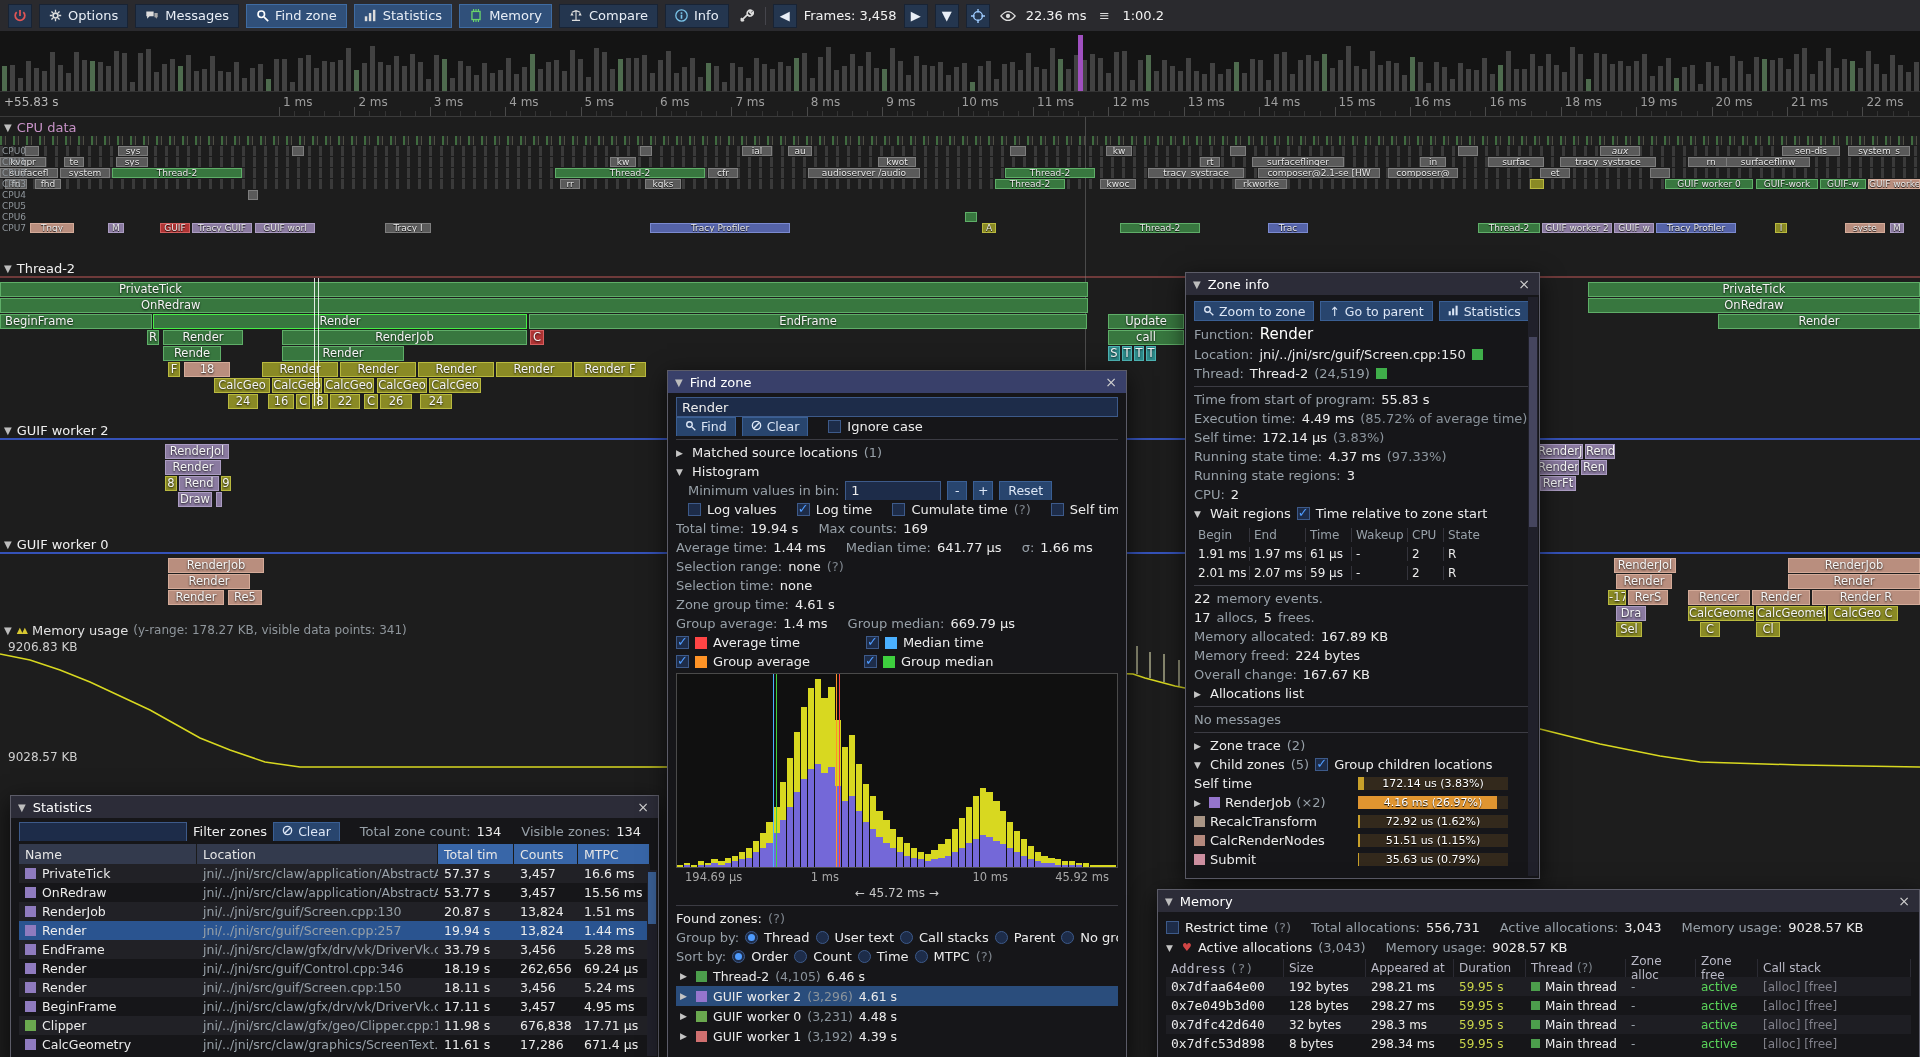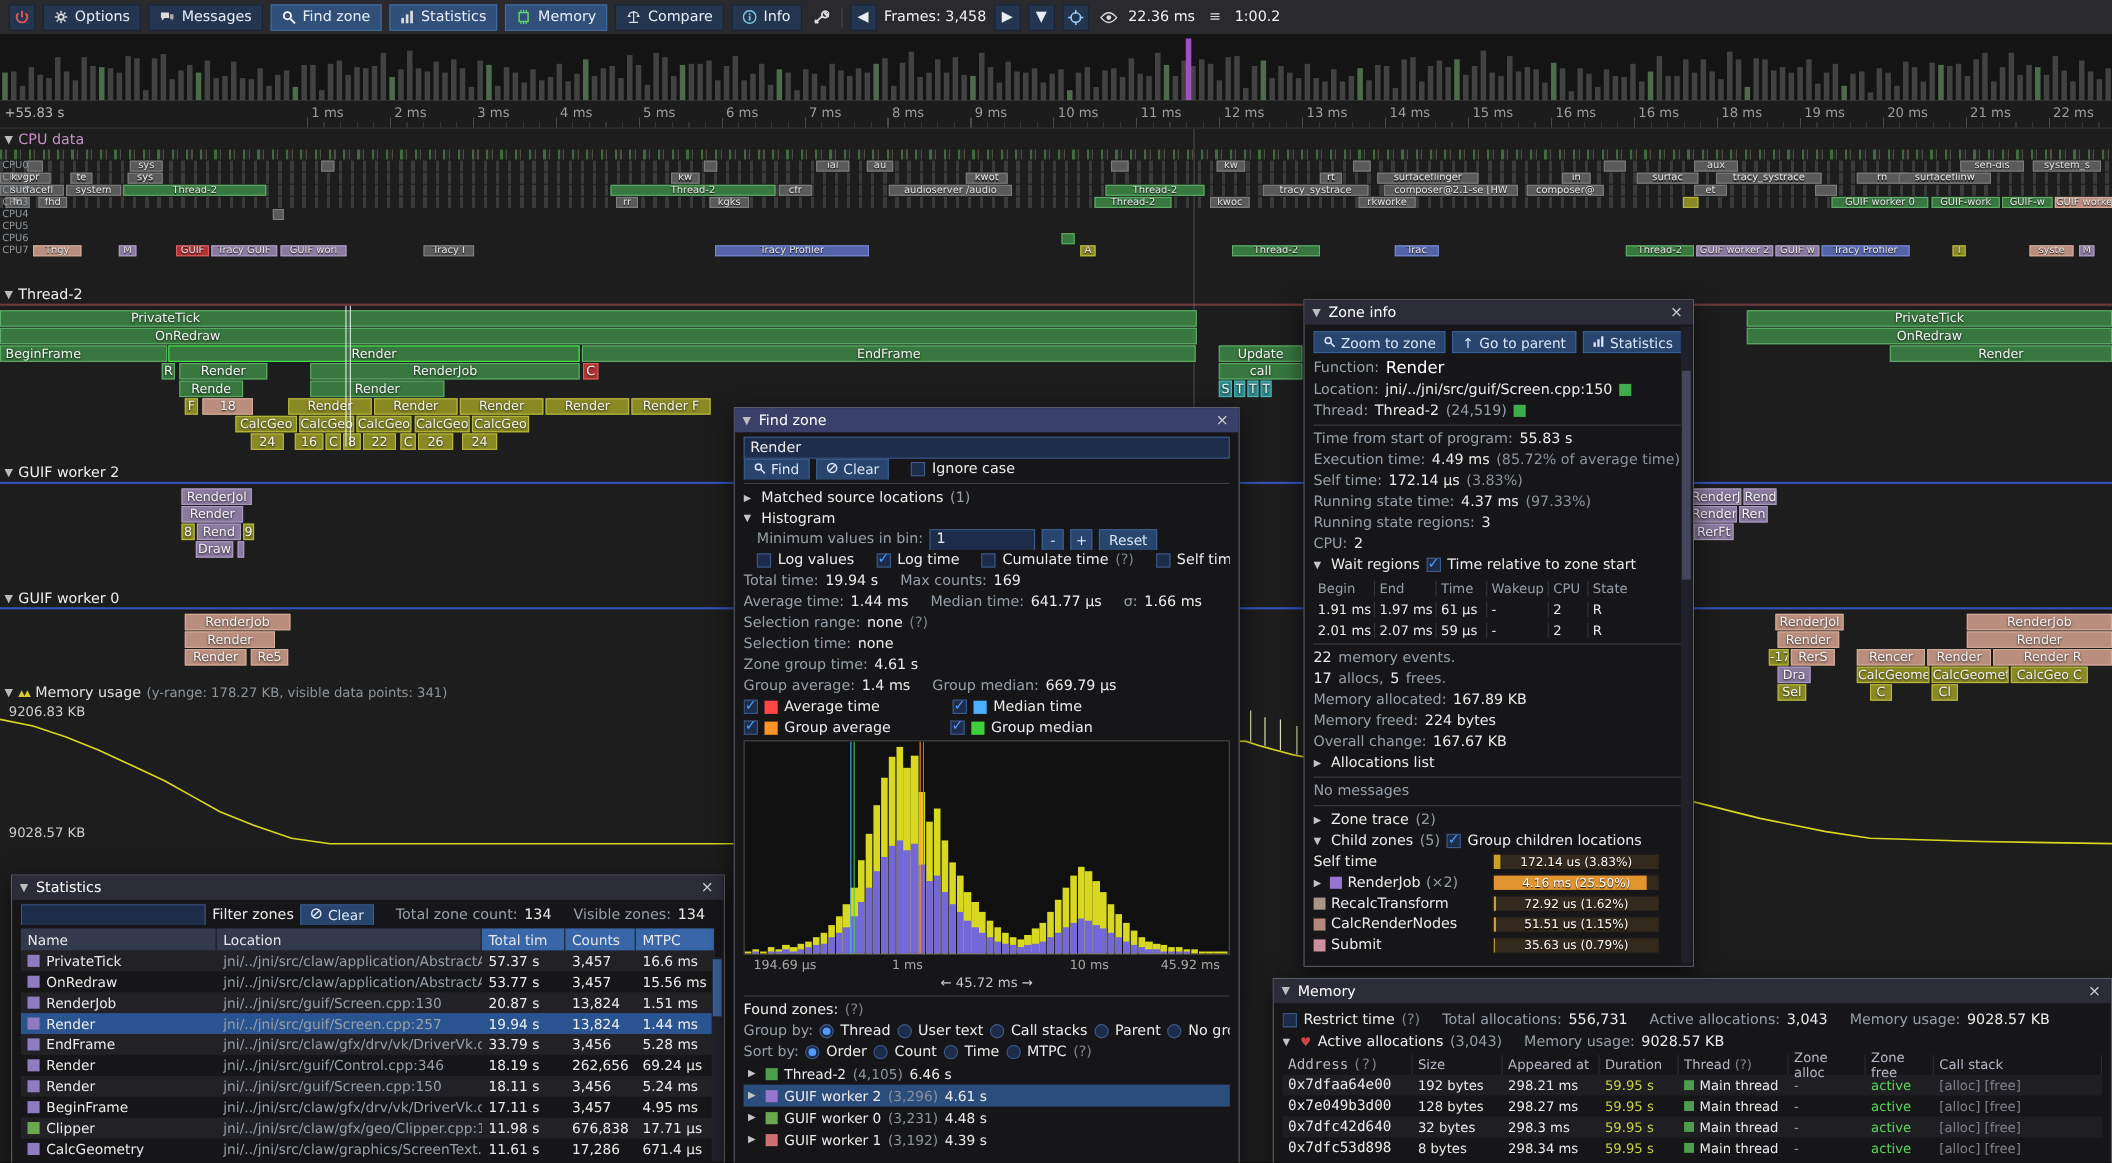--- a/index.html
+++ b/index.html
@@ -547,21 +547,21 @@
               <div class="cpu-seg" style="left: 25px; width: 14px; background: rgb(90, 90, 90); border-color: rgb(125, 125, 125);"></div>
               <div class="cpu-seg" style="left: 118px; width: 30px; background: rgb(90, 90, 90); border-color: rgb(125, 125, 125);">sys</div>
               <div class="cpu-seg" style="left: 292px; width: 12px; background: rgb(90, 90, 90); border-color: rgb(125, 125, 125);"></div>
               <div class="cpu-seg" style="left: 640px; width: 12px; background: rgb(90, 90, 90); border-color: rgb(125, 125, 125);"></div>
               <div class="cpu-seg" style="left: 742px; width: 30px; background: rgb(90, 90, 90); border-color: rgb(125, 125, 125);">ial</div>
               <div class="cpu-seg" style="left: 788px; width: 24px; background: rgb(90, 90, 90); border-color: rgb(125, 125, 125);">au</div>
               <div class="cpu-seg" style="left: 1010px; width: 16px; background: rgb(90, 90, 90); border-color: rgb(125, 125, 125);"></div>
               <div class="cpu-seg" style="left: 1106px; width: 26px; background: rgb(90, 90, 90); border-color: rgb(125, 125, 125);">kw</div>
               <div class="cpu-seg" style="left: 1230px; width: 16px; background: rgb(90, 90, 90); border-color: rgb(125, 125, 125);"></div>
               <div class="cpu-seg" style="left: 1458px; width: 20px; background: rgb(90, 90, 90); border-color: rgb(125, 125, 125);"></div>
-              <div class="cpu-seg" style="left: 1540px; width: 40px; background: rgb(90, 90, 90); border-color: rgb(125, 125, 125);">aux</div>
+              <div class="cpu-seg" style="left: 1600px; width: 40px; background: rgb(90, 90, 90); border-color: rgb(125, 125, 125); font-style: italic;">aux</div>
               <div class="cpu-seg" style="left: 1782px; width: 58px; background: rgb(90, 90, 90); border-color: rgb(125, 125, 125);">sen-dis</div>
               <div class="cpu-seg" style="left: 1848px; width: 62px; background: rgb(90, 90, 90); border-color: rgb(125, 125, 125);">system_s</div>
             </div>
           </div>
           <div class="cpu-row">
             <span class="cpu-label">CPU1</span>
             <div class="cpu-segs tex">
               <div class="cpu-seg" style="left: 0px; width: 46px; background: rgb(90, 90, 90); border-color: rgb(125, 125, 125);">kvgpr</div>
               <div class="cpu-seg" style="left: 64px; width: 20px; background: rgb(90, 90, 90); border-color: rgb(125, 125, 125);">te</div>
               <div class="cpu-seg" style="left: 116px; width: 32px; background: rgb(90, 90, 90); border-color: rgb(125, 125, 125);">sys</div>
@@ -1375,21 +1375,21 @@
           </div>
           <div class="cz-row">
             <div class="cz-name">
               <span class="tree-arrow">▶</span>
               <span class="sqr" style="background: rgb(149, 117, 205);"></span>
               <span class="val">RenderJob</span>
               <span class="lbl">(×2)</span>
             </div>
             <div class="cz-bar">
               <div class="cz-fill" style="width: 92.6%; background: rgb(224, 149, 48);"></div>
-              <div class="cz-text">4.16 ms (25.50%)</div>
+              <div class="cz-text">4.16 ms (26.97%)</div>
             </div>
           </div>
           <div class="cz-row">
             <div class="cz-name">
               <span class="sqr" style="background: rgb(169, 149, 133);"></span>
               <span class="val">RecalcTransform</span>
             </div>
             <div class="cz-bar">
               <div class="cz-fill" style="width: 1.62%; background: rgb(200, 160, 42);"></div>
               <div class="cz-text">72.92 us (1.62%)</div>

